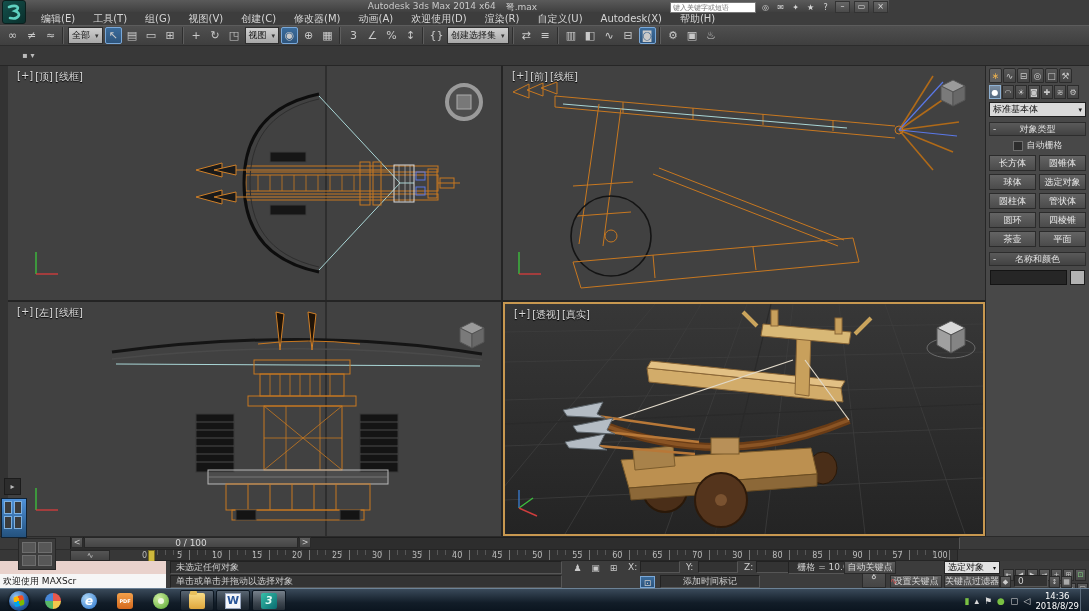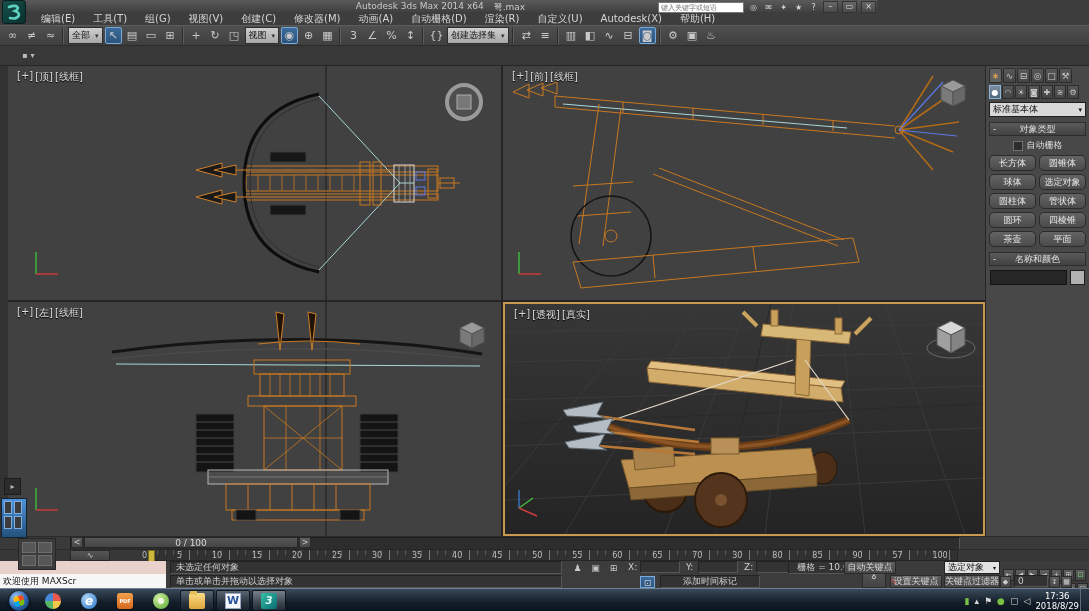--- a/index.html
+++ b/index.html
@@ -2,21 +2,21 @@
 <html><head>
 <meta charset="utf-8">
 <style>
   html,body{margin:0;padding:0;background:#1a1a1a;}
   .app{position:relative;width:1089px;height:611px;overflow:hidden;
        font-family:"DejaVu Sans","Liberation Sans",sans-serif;
        background:#3d3d3d;-webkit-font-smoothing:antialiased;}
   .abs{position:absolute;}
 
   
-  .titlebar{position:absolute;left:4px;top:0;width:873px;height:12px;
+  .titlebar{position:absolute;left:16px;top:0;width:873px;height:12px;
     background:linear-gradient(#5a5a5a,#404040);z-index:30;}
   .logo{position:absolute;left:2px;top:0;width:24px;height:24px;z-index:40;
     background:linear-gradient(135deg,#14514c,#0a2f2c);border-radius:3px;
     border:1px solid #0a1f1d;display:flex;align-items:center;justify-content:center;box-sizing:border-box;}
   .qat{position:absolute;left:30px;top:1px;display:flex;gap:3px;align-items:center;}
   .qbtn{width:12px;height:10px;font-size:8px;line-height:10px;text-align:center;color:#cfcfcf;}
   .wsdrop{height:10px;background:linear-gradient(#6a6a6a,#4a4a4a);border:1px solid #2e2e2e;
     color:#ddd;font-size:8px;line-height:9px;padding:0 4px;display:flex;gap:6px;align-items:center;}
   .titletext{position:absolute;left:50%;transform:translateX(-50%);top:1px;
     font-size:9px;color:#c9c9c9;white-space:nowrap;display:flex;gap:10px;}
@@ -79,21 +79,21 @@
   .cp-cat.active{background:linear-gradient(#7a8ca0,#51677e);border-color:#8fb2d4;color:#fff;}
   .cp-drop{height:13px;background:#d9d9d9;border:1px solid #1e1e1e;color:#111;font-size:9px;
     display:flex;align-items:center;justify-content:space-between;padding:0 3px;margin:3px 0;}
   .cp-drop .caret{font-size:7px;}
   .rollout{height:12px;background:linear-gradient(#5a5a5a,#424242);border:1px solid #2d2d2d;color:#e0e0e0;
     font-size:9px;display:flex;align-items:center;justify-content:center;position:relative;margin:5px 0 3px;}
   .rollout .minus{position:absolute;left:3px;font-size:9px;}
   .cp-check{display:flex;align-items:center;justify-content:center;gap:4px;color:#dedede;font-size:9px;margin:3px 0;}
   .checkbox{width:8px;height:8px;background:#2d2d2d;border:1px solid #6e6e6e;}
   .cp-grid{display:grid;grid-template-columns:1fr 1fr;gap:3px;margin:2px 0;}
-  .cpbtn{height:14px;background:linear-gradient(#646464,#4b4b4b);border:1px solid #2b2b2b;border-radius:5px;
+  .cpbtn{height:14px;background:linear-gradient(#646464,#4b4b4b);border:1px solid #2b2b2b;border-radius:0;
     color:#e8e8e8;font-size:9px;display:flex;align-items:center;justify-content:center;white-space:nowrap;overflow:hidden;}
   .namerow{display:flex;gap:3px;margin:4px 1px;}
   .nameinput{flex:1;height:13px;background:#262626;border:1px solid #141414;}
   .swatch{width:13px;height:13px;background:#b2b2b2;border:1px solid #1e1e1e;}
 
   
   .tsrow{position:absolute;left:0;top:536px;width:1089px;height:13px;background:#3a3a3a;border-top:1px solid #2a2a2a;}
   .layoutgrid{position:absolute;left:18px;top:538px;width:38px;height:32px;background:#3c3c3c;border:1px solid #272727;
     display:grid;grid-template-columns:1fr 1fr;grid-template-rows:1fr 1fr;gap:2px;padding:3px;box-sizing:border-box;z-index:8;}
   .layoutgrid span{background:#575757;border:1px solid #6e6e6e;}
@@ -224,21 +224,21 @@
 
   <div class="menubar">
 
   <span class="menuitem">编辑(E)</span>
       <span class="menuitem">工具(T)</span>
       <span class="menuitem">组(G)</span>
       <span class="menuitem">视图(V)</span>
       <span class="menuitem">创建(C)</span>
       <span class="menuitem">修改器(M)</span>
       <span class="menuitem">动画(A)</span>
-      <span class="menuitem">自动栅格(D)</span>
+      <span class="menuitem">欢迎使用(D)</span>
       <span class="menuitem">渲染(R)</span>
       <span class="menuitem">自定义(U)</span>
       <span class="menuitem">Autodesk(X)</span>
       <span class="menuitem">帮助(H)</span>
     </div>
 
   <div class="toolbar">
 
       <span class="titem">
         <span class="tglyph">∞</span>
@@ -908,20 +908,20 @@
       <span style="display:flex;gap:5px;align-items:center;">
 
       <span class="trayicon green"><span>▮</span></span>
           <span class="trayicon"><span>▴</span></span>
           <span class="trayicon"><span>⚑</span></span>
           <span class="trayicon green"><span>●</span></span>
           <span class="trayicon"><span>▢</span></span>
           <span class="trayicon"><span>◁</span></span>
         </span>
       <span class="clock">
-        <span>17:36</span><br>
+        <span>14:36</span><br>
         <span>2018/8/29</span>
       </span>
     </div>
     <div class="showdesk"></div>
   </div>
 
 </div>
 
 </body></html>

